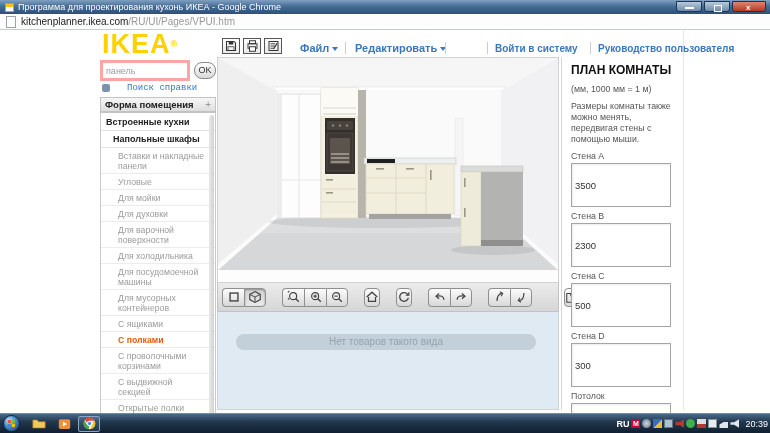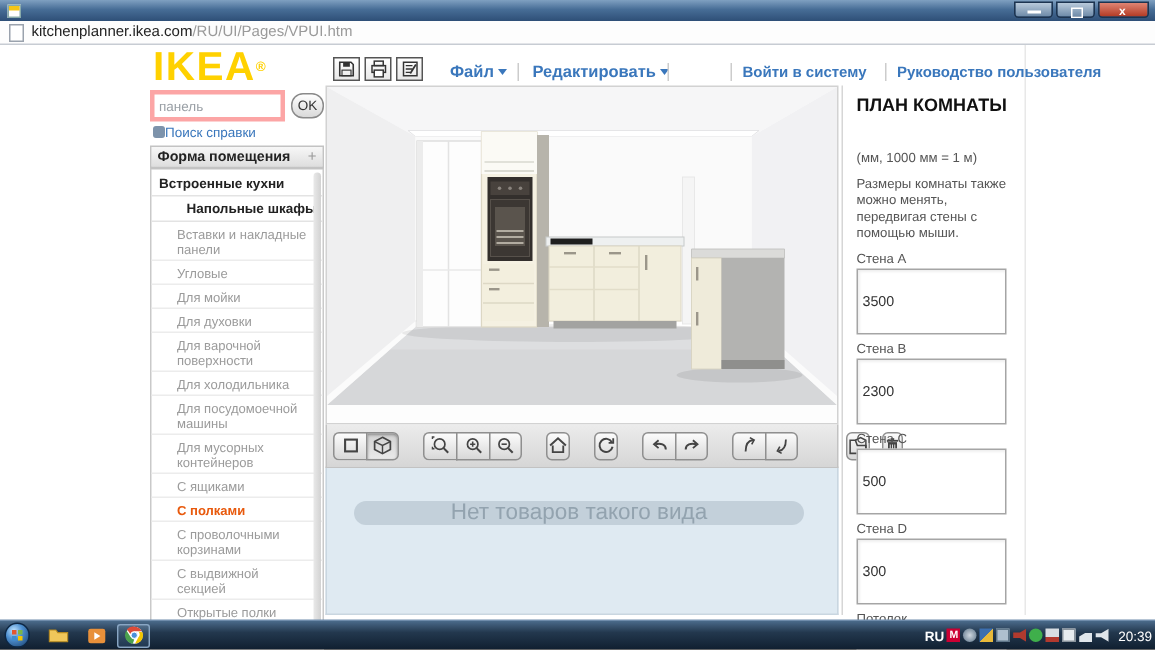--- a/index.html
+++ b/index.html
@@ -37,34 +37,34 @@
      border-top:4px solid #3a77bc;margin-left:3px;vertical-align:middle;}
   .vsep{position:absolute;top:12px;width:1px;height:12px;background:#ccc;}
   .toplink{position:absolute;top:13px;font-size:10px;font-weight:bold;color:#3a77bc;cursor:pointer;}
   
   .sidebar{position:absolute;left:100px;top:30px;width:116px;}
   .searchrow{display:flex;align-items:center;gap:4px;margin-bottom:2px;}
   .searchbox{width:78px;height:13px;border:3px solid #fca5a5;font-size:9px;color:#9aa0a6;padding:1px 3px;
      font-family:"Liberation Sans",sans-serif;}
   .okbtn{width:26px;height:15px;border:1px solid #8a8a8a;border-radius:8px;font-size:9px;color:#333;
      background:linear-gradient(#fff,#d9d9d9);text-align:center;line-height:14px;cursor:pointer;}
-  .helpline{display:flex;align-items:center;gap:0;margin:2px 0 4px 2px;font-size:9px;color:#3a77bc;cursor:pointer;}
+  .helpline{display:flex;align-items:center;gap:17px;margin:2px 0 4px 2px;font-size:9px;color:#3a77bc;cursor:pointer;font-family:Liberation Mono, monospace;}
   .helpbubble{width:8px;height:8px;background:#7d93ab;border-radius:2px;position:relative;}
   .helpbubble:after{content:"";position:absolute;left:2px;bottom:-2px;border:2px solid transparent;border-top-color:#7d93ab;}
   .acc{height:13px;background:linear-gradient(#f7f7f7,#dedede);border:1px solid #c3c3c3;border-bottom:none;
      font-size:9.5px;font-weight:bold;color:#222;display:flex;align-items:center;justify-content:space-between;
      padding:0 4px;cursor:pointer;box-sizing:content-box;}
   .acc .ind{color:#9a9a9a;font-weight:normal;font-size:10px;}
   .accwrap .acc:last-child{border-bottom:1px solid #c3c3c3;}
   .tree{border:1px solid #c9c9c9;border-top:1px solid #c3c3c3;background:#fff;position:relative;
         padding:1px 0 1px 0;}
   .tree-scroll{position:absolute;right:1px;top:2px;bottom:2px;width:5px;background:linear-gradient(90deg,#e9e9e9,#d2d2d2);
         border-radius:3px;}
   .t-root{font-size:9px;font-weight:bold;color:#222;padding:3px 4px 3px 5px;border-bottom:1px solid #e3e3e3;cursor:pointer;}
-  .t-group{font-size:9px;font-weight:bold;color:#222;padding:3px 4px 3px 12px;border-bottom:1px solid #e3e3e3;cursor:pointer;text-align:right;}
+  .t-group{font-size:9px;font-weight:bold;color:#222;padding:3px 4px 3px 12px;border-bottom:1px solid #e3e3e3;cursor:pointer;}
   .tree ul{list-style:none;margin:0;padding:0;}
   .tree li{font-size:8.7px;color:#9b9b9b;padding:2.5px 8px 2.5px 17px;border-bottom:1px solid #ececec;cursor:pointer;line-height:10px;}
   .tree li:last-child{border-bottom:none;}
   .tree li.selected{color:#e8590c;font-weight:bold;}
   
   .canvas{position:absolute;left:217px;top:27px;width:342px;height:226px;border:1px solid #d2d2d2;
      box-sizing:border-box;background:#fff;overflow:hidden;}
   .vtoolbar{position:absolute;left:217px;top:253px;width:342px;height:29px;box-sizing:border-box;
      background:linear-gradient(#ececec,#d6d6d6);border:1px solid #c2c2c2;border-top:none;
      display:flex;align-items:center;gap:8px;padding:0 4px;}
@@ -73,25 +73,25 @@
      display:flex;align-items:center;justify-content:center;cursor:pointer;box-sizing:border-box;}
   .tgroup .tbtn{border-right-width:0;}
   .tgroup .tbtn:first-child{border-radius:4px 0 0 4px;}
   .tgroup .tbtn:last-child{border-radius:0 4px 4px 0;border-right-width:1px;}
   .tbtn.single{border-radius:4px;}
   .tbtn.active{background:linear-gradient(#d2d2d2,#e9e9e9);box-shadow:inset 0 1px 2px rgba(0,0,0,.35);}
   .sp{flex:1;}
   .products{position:absolute;left:217px;top:282px;width:342px;height:98px;background:#dfeaf2;
      border:1px solid #c9d6e0;border-top:none;box-sizing:border-box;}
   .pill{position:absolute;left:18px;top:22px;width:300px;height:16px;border-radius:8px;background:#c3d0da;
-     color:#93a3af;font-size:15px;text-align:center;line-height:16px;}
+     color:#93a3af;font-size:10px;text-align:center;line-height:16px;}
   
   .panel{position:absolute;left:561px;top:27px;width:122px;height:353px;border-left:1px solid #d6d6d6;
      padding:6px 0 0 9px;box-sizing:border-box;}
-  .p-title{font-size:12px;font-weight:bold;color:#111;margin-bottom:23px;}
+  .p-title{font-size:12px;font-weight:bold;color:#111;margin-bottom:7px;}
   .p-note{font-size:8.8px;color:#555;margin-bottom:7px;}
   .p-hint{font-size:8.8px;color:#555;line-height:11px;width:108px;margin-bottom:6px;}
   .fld{margin-bottom:4px;}
   .fld label{display:block;font-size:8.8px;color:#555;margin-bottom:2px;}
   .fld input{width:92px;height:12px;border:1px solid #a5a5a5;font-size:9.5px;color:#333;padding:15px 3px;
      font-family:"Liberation Sans",sans-serif;box-shadow:inset 1px 1px 2px rgba(0,0,0,.08);}
   .applybtn{margin:6px 0 0 40px;width:58px;height:15px;border:1px solid #9a9a9a;border-radius:8px;
      background:linear-gradient(#fefefe,#d8d8d8);font-size:9px;color:#222;text-align:center;line-height:14px;cursor:pointer;}
   
   .taskbar{position:absolute;left:0;top:413px;width:770px;height:20px;
@@ -113,20 +113,21 @@
 </style>
 </head>
 <body>
 
 <div class="screen">
 
   <div class="titlebar">
     <span class="favicon">
         <i></i>
       </span>
+    <span>Программа для проектирования кухонь ИКЕА - Google Chrome</span>
     <div class="winbtns">
       <div class="winbtn">
           <span class="dash"></span>
         </div>
       <div class="winbtn">
           <span class="sq"></span>
         </div>
       <div class="winbtn close">
           <span class="x">x</span>
         </div>

